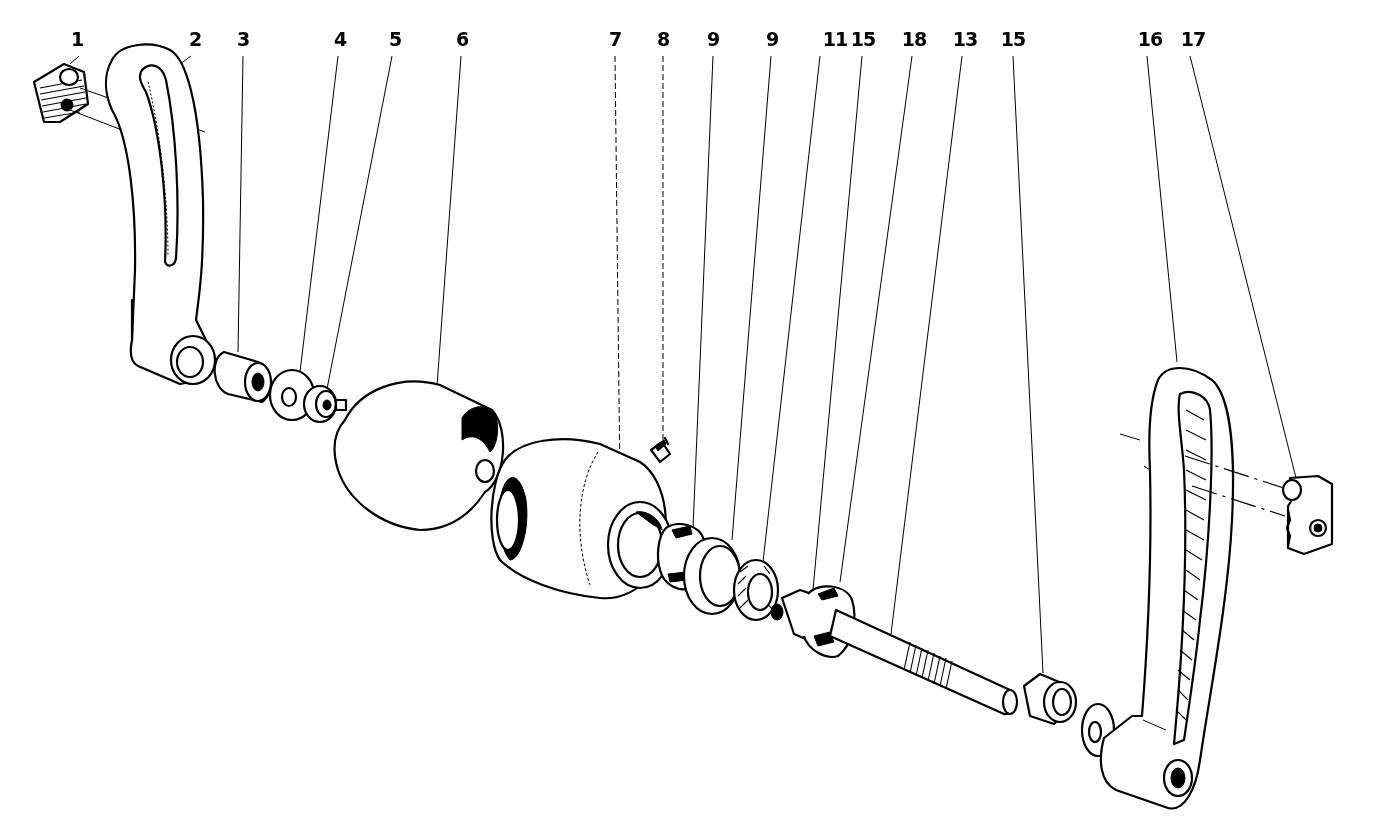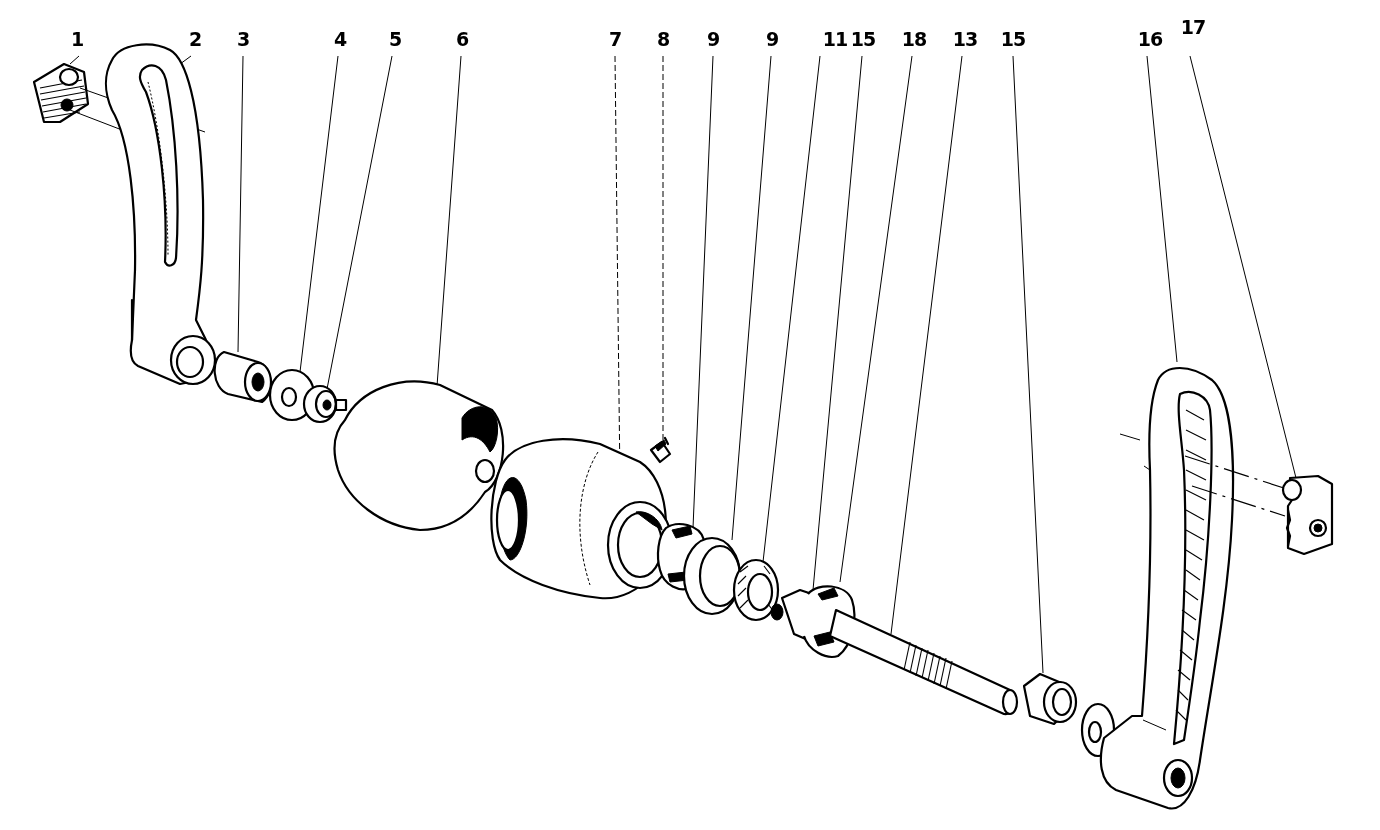--- a/index.html
+++ b/index.html
@@ -36,21 +36,21 @@
   <div class="callout-label" style="left:615px;top:30px">7</div>
   <div class="callout-label" style="left:663px;top:30px">8</div>
   <div class="callout-label" style="left:713px;top:30px">9</div>
   <div class="callout-label" style="left:772px;top:30px">9</div>
   <div class="callout-label" style="left:835px;top:30px">11</div>
   <div class="callout-label" style="left:863px;top:30px">15</div>
   <div class="callout-label" style="left:914px;top:30px">18</div>
   <div class="callout-label" style="left:965px;top:30px">13</div>
   <div class="callout-label" style="left:1013px;top:30px">15</div>
   <div class="callout-label" style="left:1150px;top:30px">16</div>
-  <div class="callout-label" style="left:1193px;top:18px">17</div>
+  <div class="callout-label" style="left:1193px;top:30px">17</div>
 </div>
 
 <svg id="diagram" viewBox="0 0 1380 830" xmlns="http://www.w3.org/2000/svg">
 
   <g>
     <line class="lead" x1="79" y1="56" x2="70" y2="64"></line>
     <line class="lead" x1="191" y1="56" x2="176" y2="67"></line>
     <line class="lead" x1="243" y1="56" x2="238" y2="352"></line>
     <line class="lead" x1="338" y1="56" x2="300" y2="372"></line>
     <line class="lead" x1="392" y1="56" x2="327" y2="389"></line>

